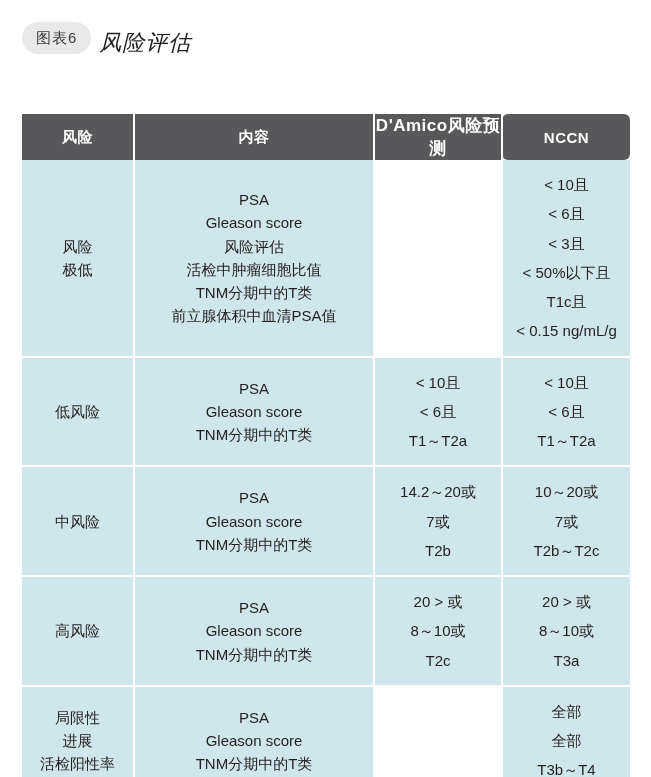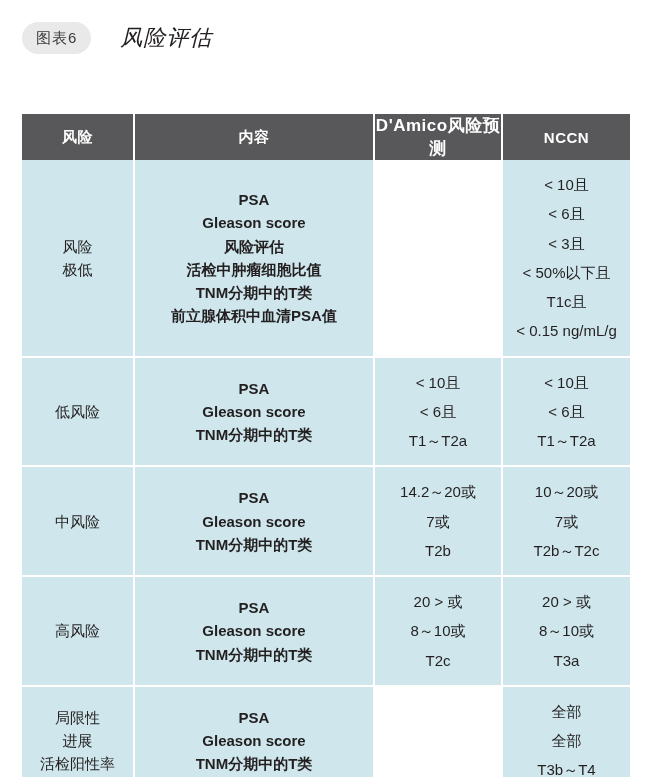--- a/index.html
+++ b/index.html
@@ -19,22 +19,22 @@
     width: 651px;
     height: 777px;
     box-sizing: border-box;
   }
   
   .title-row {
     position: absolute;
     left: 22px;
     top: 22px;
     display: flex;
-    align-items: center;
-    gap: 29px;
+    align-items: flex-end;
+    gap: 8px;
   }
   .badge {
     background: #e9e9e9;
     color: #3a3a3a;
     font-size: 15px;
     letter-spacing: 1px;
     padding: 8px 14px 9px 14px;
     border-radius: 16px;
     line-height: 1;
     white-space: nowrap;
@@ -64,41 +64,41 @@
     color: #ffffff;
     font-size: 15px;
     font-weight: bold;
     letter-spacing: 0.5px;
     height: 33px;
     text-align: center;
     vertical-align: middle;
     border-right: 2px solid #ffffff;
     padding: 0;
   }
-  table.risk th:last-child { border-right: none; }
+  table.risk th:last-child { border-right: none; border-radius: 6px; }
   table.risk th.small {
     font-size: 17px;
     font-weight: bold;
   }
   table.risk td {
     background: #cfe7ec;
     border-right: 2px solid #ffffff;
     border-bottom: 2px solid #ffffff;
     padding: 10px 4px;
     font-size: 15px;
     text-align: center;
     vertical-align: middle;
     color: #231f20;
     line-height: 1.55;
     margin-top: 20px;
   }
   table.risk td:last-child { border-right: none; }
   table.risk tr:last-child td { border-bottom: none; }
   td.col-risk { text-align: center; font-size: 15px; }
-  td.col-content { text-align: center; font-weight: bold; }
+  td.col-content { text-align: center; }
   .cellline { display: block; white-space: nowrap; }
   .spaced .cellline { line-height: 1.95; }
   .empty-cell { background: #ffffff !important; }
 </style>
 </head>
 <body>
 
 <div class="page">
 
   <div class="title-row">

